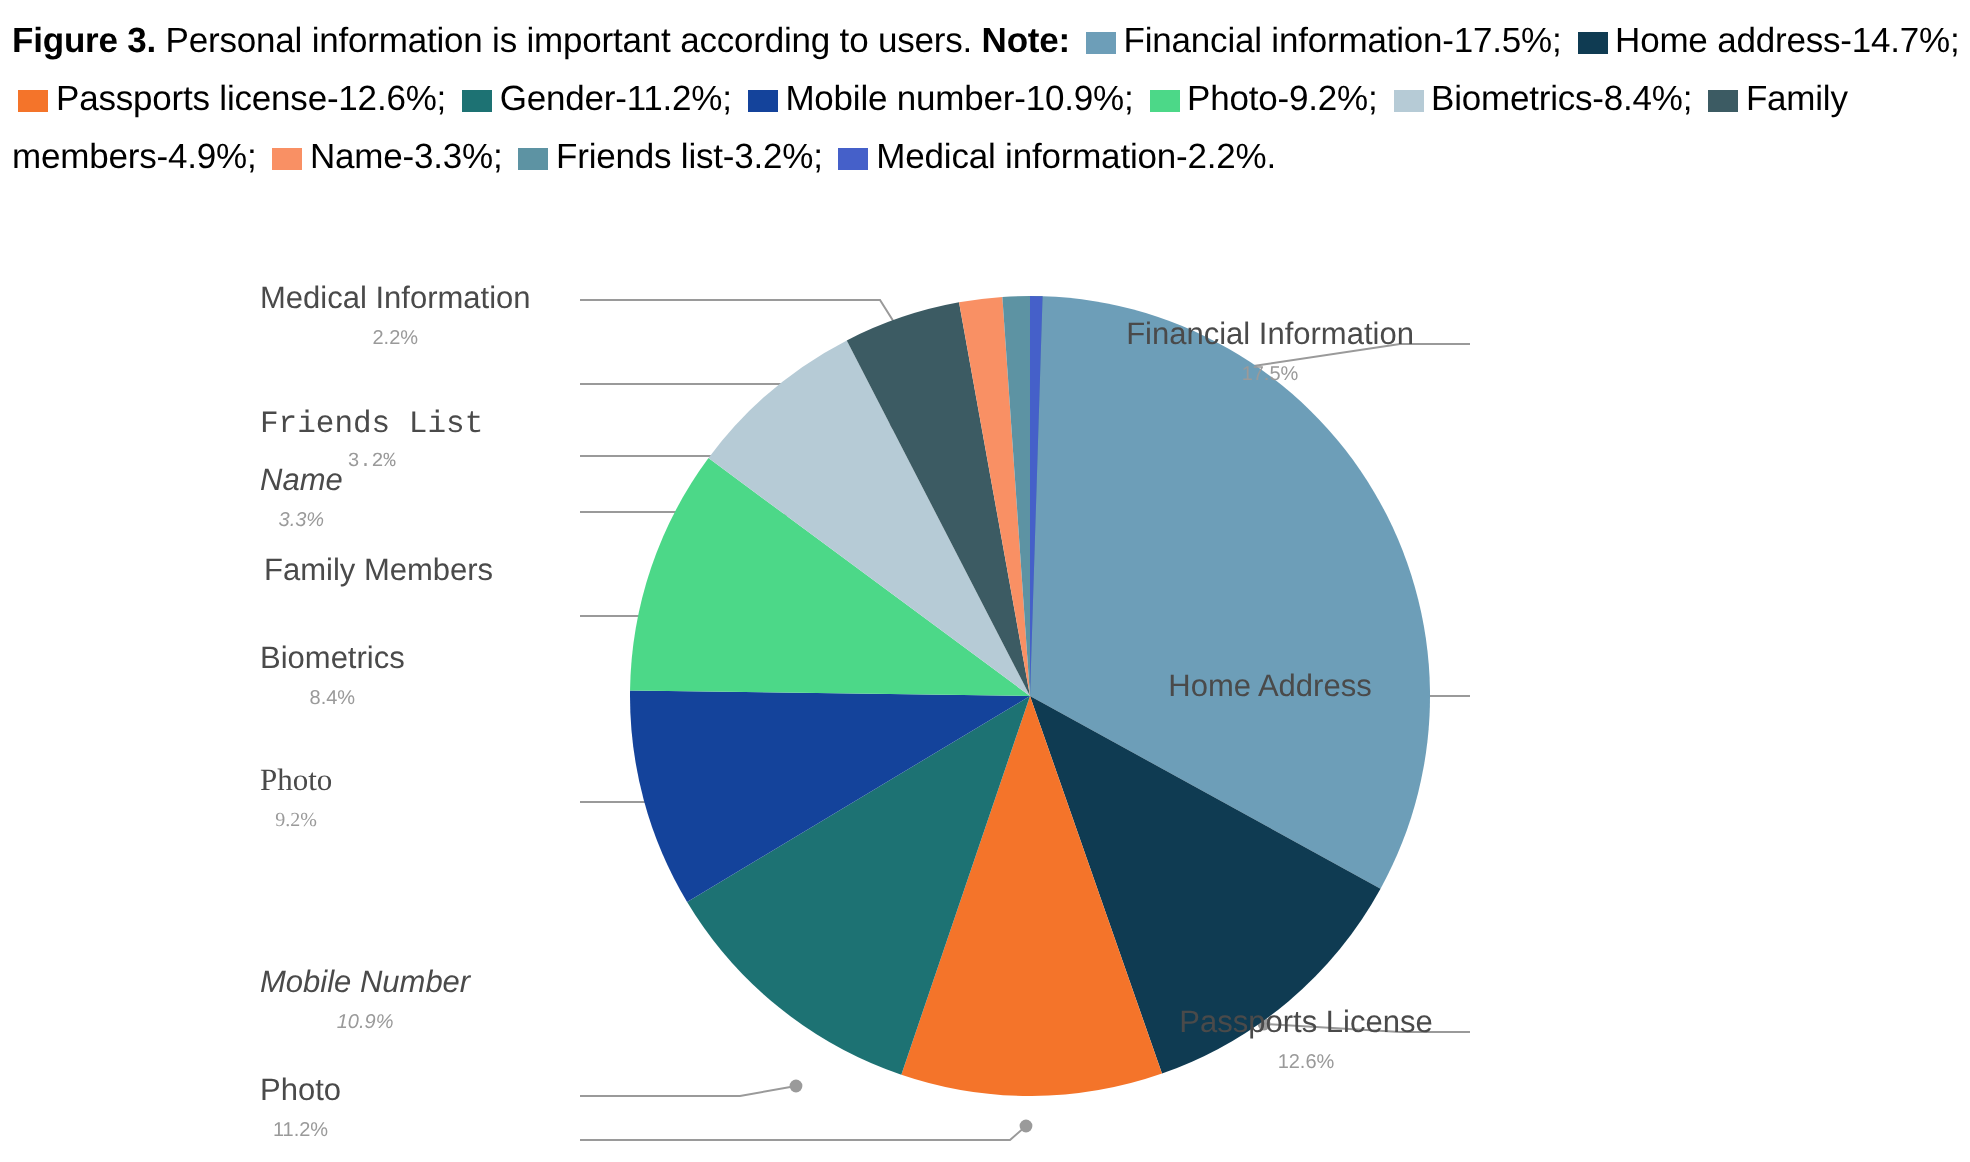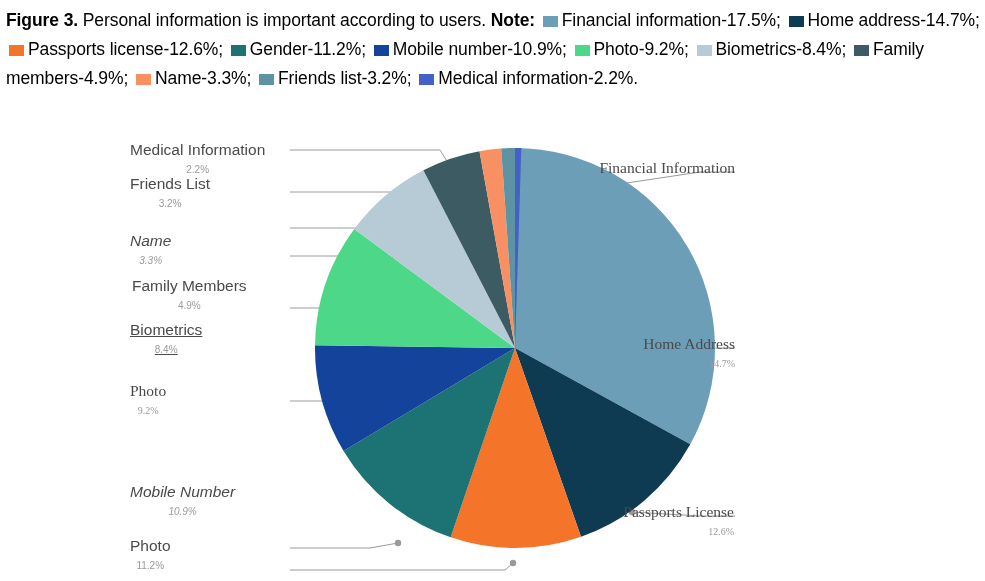--- a/index.html
+++ b/index.html
@@ -61,21 +61,21 @@
     color: #4a4a4a;
     white-space: nowrap;
     line-height: 20px;
     text-align: center;
   }
   .lbl .pct {
     display: block;
     color: #9a9a9a;
     font-size: 10px;
   }
-  .lbl.right { text-align: right; font-family: Liberation Serif, serif; }
+  .lbl.right { text-align: center; }
 
   svg { display: block; }
 </style>
 </head>
 <body>
 
 <div id="caption">
   <span class="figlabel">Figure 3.</span>
   <span>Personal information is important according to users.</span>
   <span class="note">Note:</span>
@@ -147,55 +147,54 @@
       <path fill="#f99064" d="M0 0 L-17.75 -98.41 A100 100 0 0 1 -6.91 -99.76 Z"></path>
 
       <path fill="#5d93a3" d="M0 0 L-6.91 -99.76 A100 100 0 0 1 3.14 -99.95 Z"></path>
 
       <path fill="#4560c9" d="M0 0 L3.14 -99.95 A100 100 0 0 1 0 -100 Z"></path>
     </svg>
   </div>
 
   <div class="lbl right" style="left:535px; top:40px; width:200px;">
     <span>Financial Information</span>
+    <span class="pct">17.5%</span>
   </div>
   <div class="lbl right" style="left:535px; top:216px; width:200px;">
     <span>Home Address</span>
-    <span class="pct">14.7%</span>
-  </div>
-  <div class="lbl right" style="left:534px; top:384px; width:200px;">
+  </div>
+  <div class="lbl right" style="left:553px; top:384px; width:200px;">
     <span>Passports License</span>
     <span class="pct">12.6%</span>
   </div>
 
   <div class="lbl" style="left:130px; top:418px;">
     <span>Photo</span>
     <span class="pct">11.2%</span>
   </div>
   <div class="lbl" style="left:130px; top:364px;font-style:italic;">
     <span>Mobile Number</span>
     <span class="pct">10.9%</span>
   </div>
   <div class="lbl" style="left:130px; top:263px;font-family:Liberation Serif, serif;">
     <span>Photo</span>
     <span class="pct">9.2%</span>
   </div>
-  <div class="lbl" style="left:130px; top:202px;text-decoration:underline;">
+  <div class="lbl" style="left:130px; top:202px;">
     <span>Biometrics</span>
     <span class="pct">8.4%</span>
   </div>
   <div class="lbl" style="left:132px; top:158px;">
     <span>Family Members</span>
-    <span class="pct">4.9%</span>
   </div>
   <div class="lbl" style="left:130px; top:113px;font-style:italic;">
     <span>Name</span>
     <span class="pct">3.3%</span>
   </div>
-  <div class="lbl" style="left:130px; top:56px;">
+  <div class="lbl" style="left:130px; top:84px;font-family:Liberation Mono, monospace;">
     <span>Friends List</span>
     <span class="pct">3.2%</span>
   </div>
   <div class="lbl" style="left:130px; top:22px;">
     <span>Medical Information</span>
     <span class="pct">2.2%</span>
   </div>
 
 </div>
 

